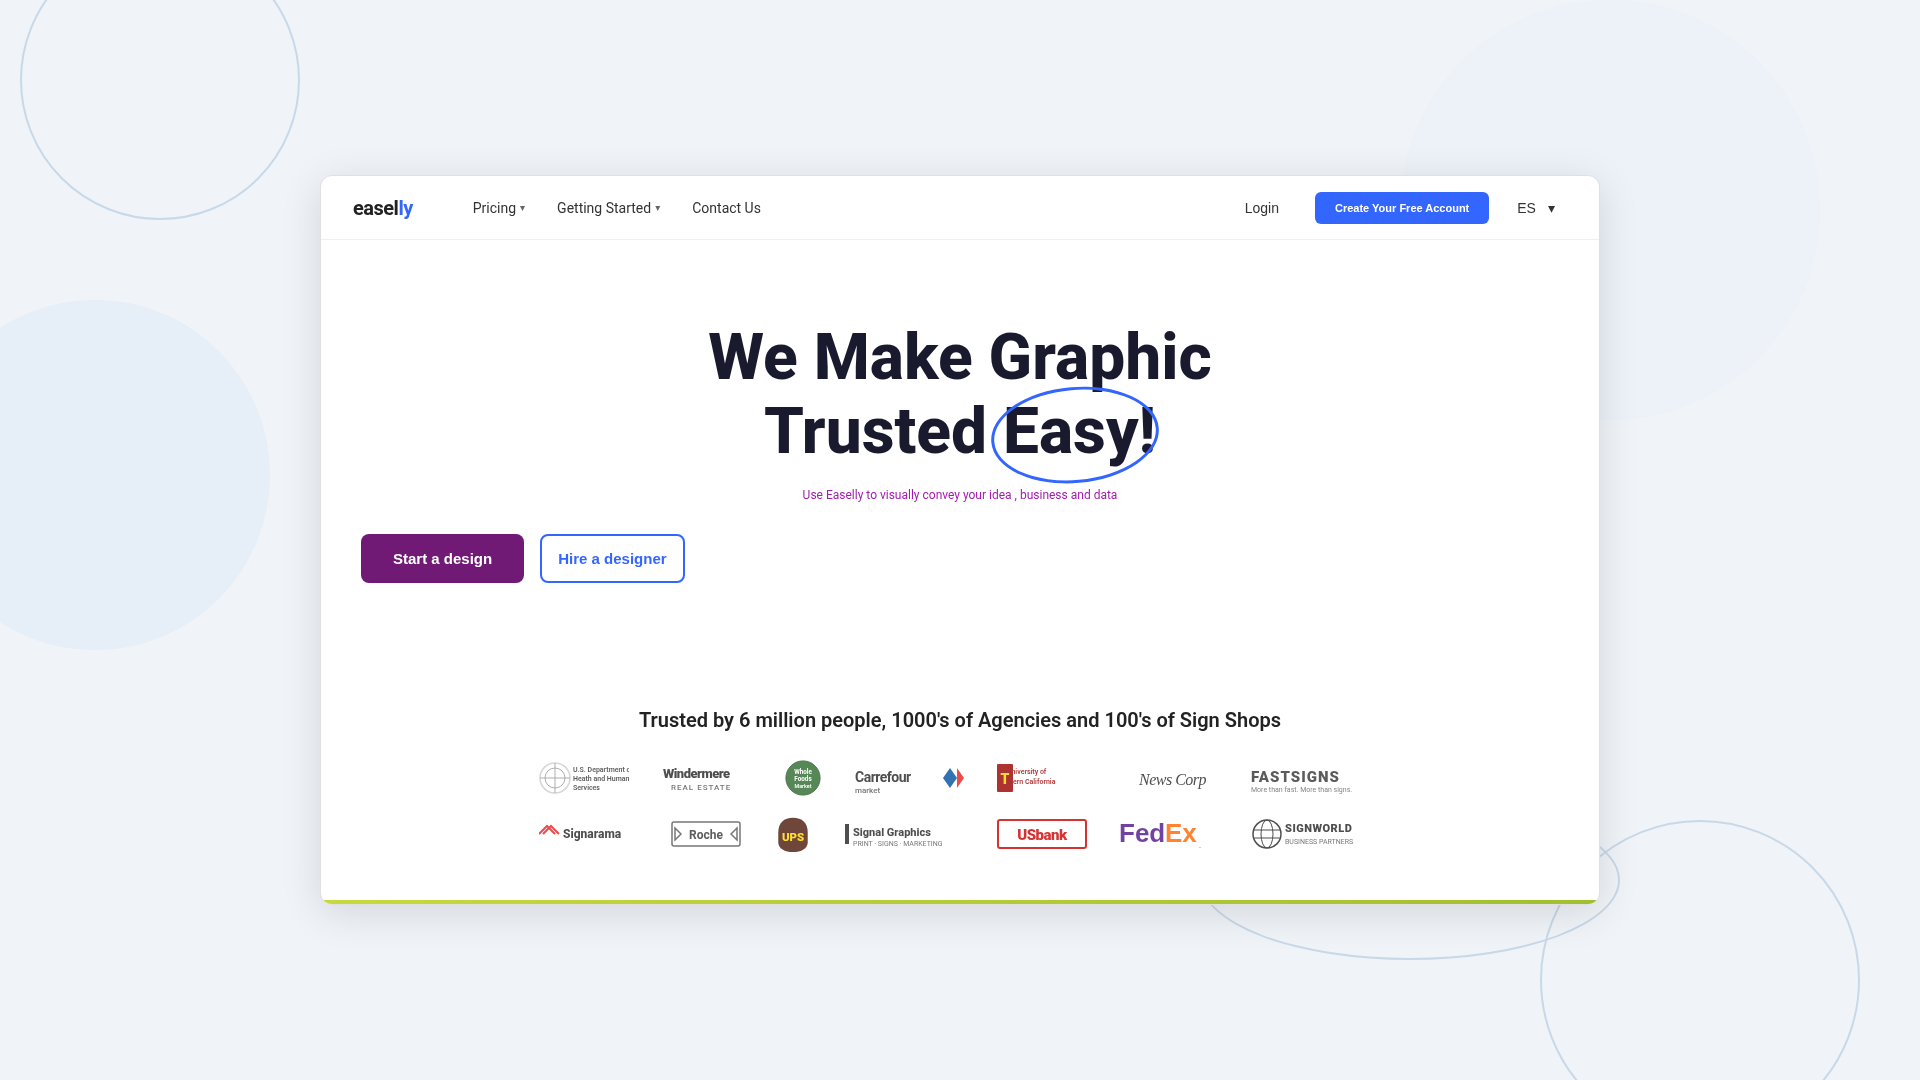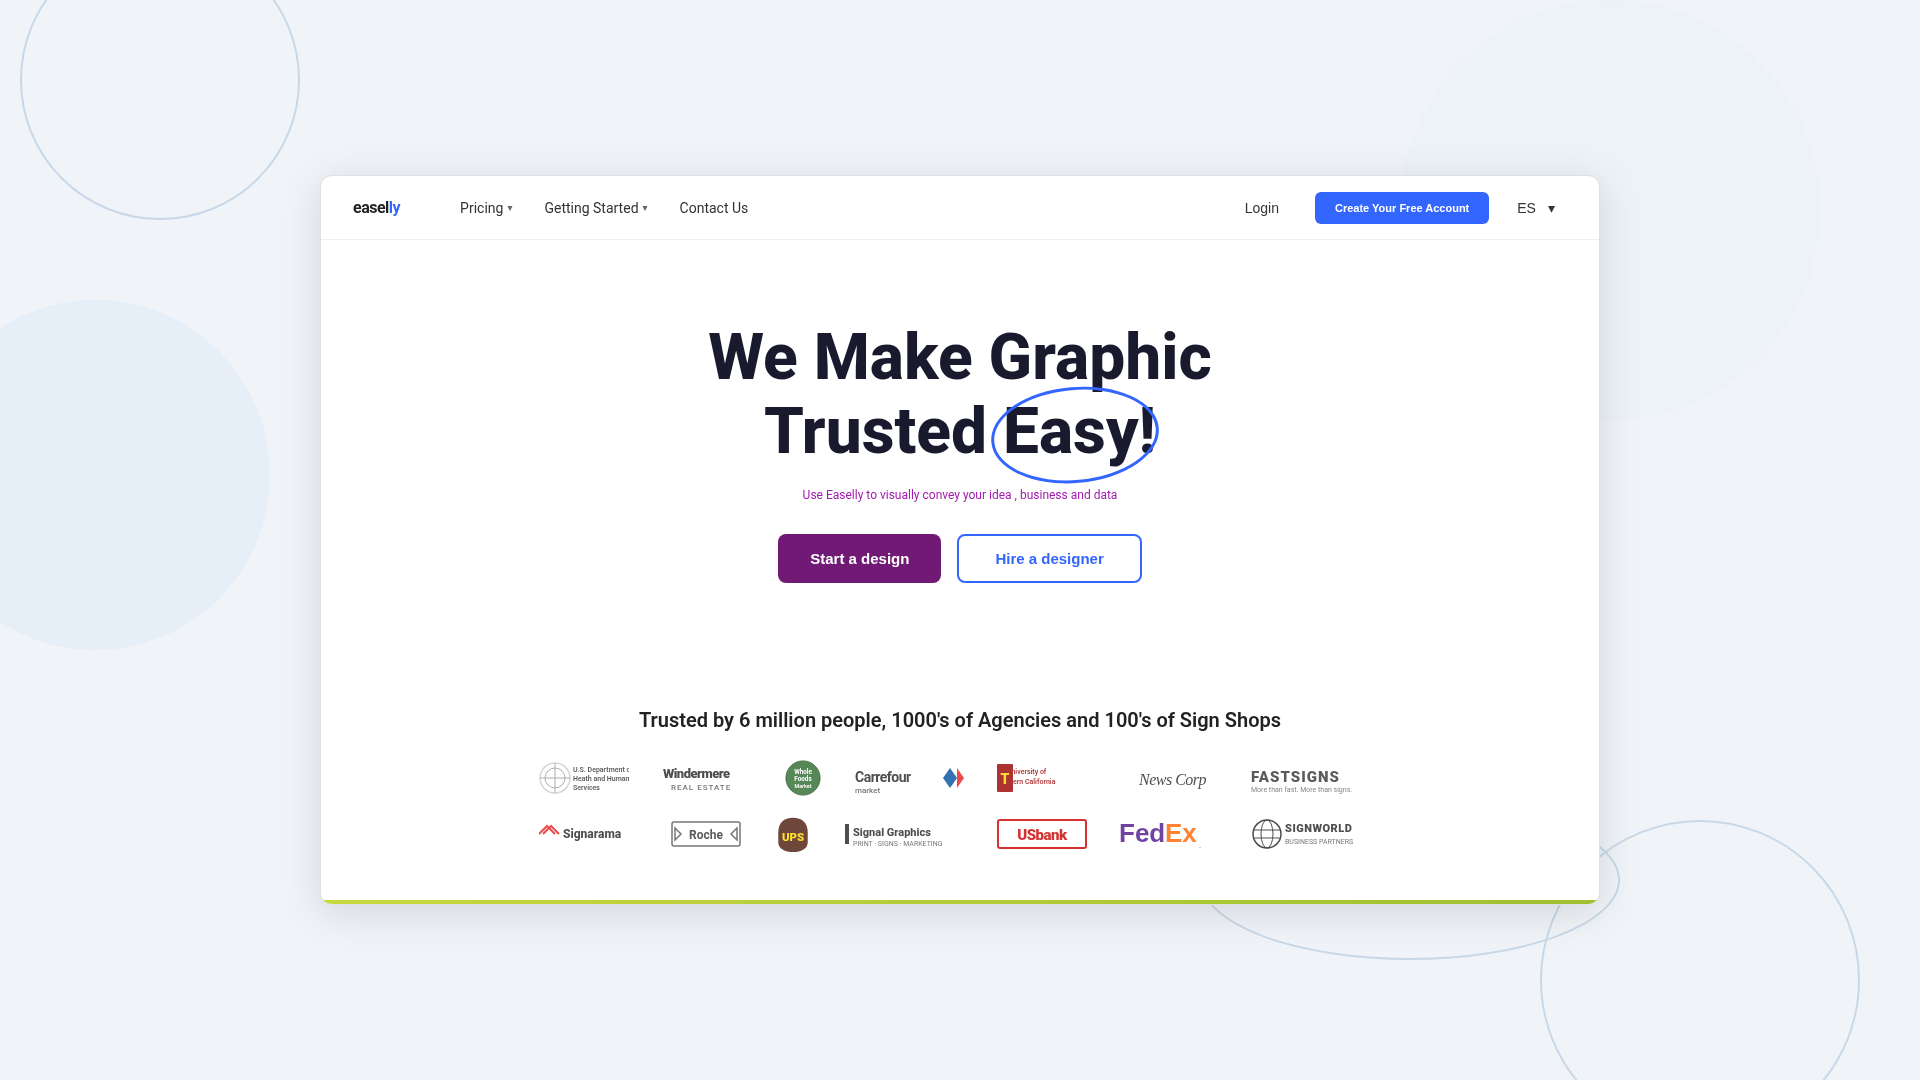--- a/index.html
+++ b/index.html
@@ -101,21 +101,21 @@
     
     .navbar {
       display: flex;
       align-items: center;
       padding: 0 32px;
       height: 64px;
       border-bottom: 1px solid #f0f0f0;
       flex-shrink: 0;
     }
     .logo {
-      font-size: 16px;
+      font-size: 20px;
       font-weight: 700;
       color: #222;
       margin-right: 48px;
       letter-spacing: -0.5px;
     }
     .logo span.ease { color: #222; }
     .logo span.lly { color: #3366ff; }
     .nav-links {
       display: flex;
       gap: 8px;
@@ -169,21 +169,20 @@
       display: flex;
       align-items: center;
       gap: 12px;
     }
 
     
     .hero {
       flex: 1;
       display: flex;
       flex-direction: column;
-      align-items: center;
       justify-content: center;
       padding: 20px 40px 0;
       text-align: center;
     }
     .hero-title {
       font-size: 64px;
       font-weight: 800;
       color: #1a1a2e;
       line-height: 1.15;
       margin-bottom: 20px;
@@ -217,21 +216,21 @@
       padding: 14px 32px;
       font-size: 15px;
       font-weight: 700;
       color: #fff;
       background: #701a75;
       border: none;
       border-radius: 8px;
       cursor: pointer;
     }
     .btn-hire {
-      padding: 14px 36px;
+      padding: 14px 16px;
       font-size: 15px;
       font-weight: 600;
       color: #3366ff;
       background: #fff;
       border: 2px solid #3366ff;
       border-radius: 8px;
       cursor: pointer;
     }
 
     

